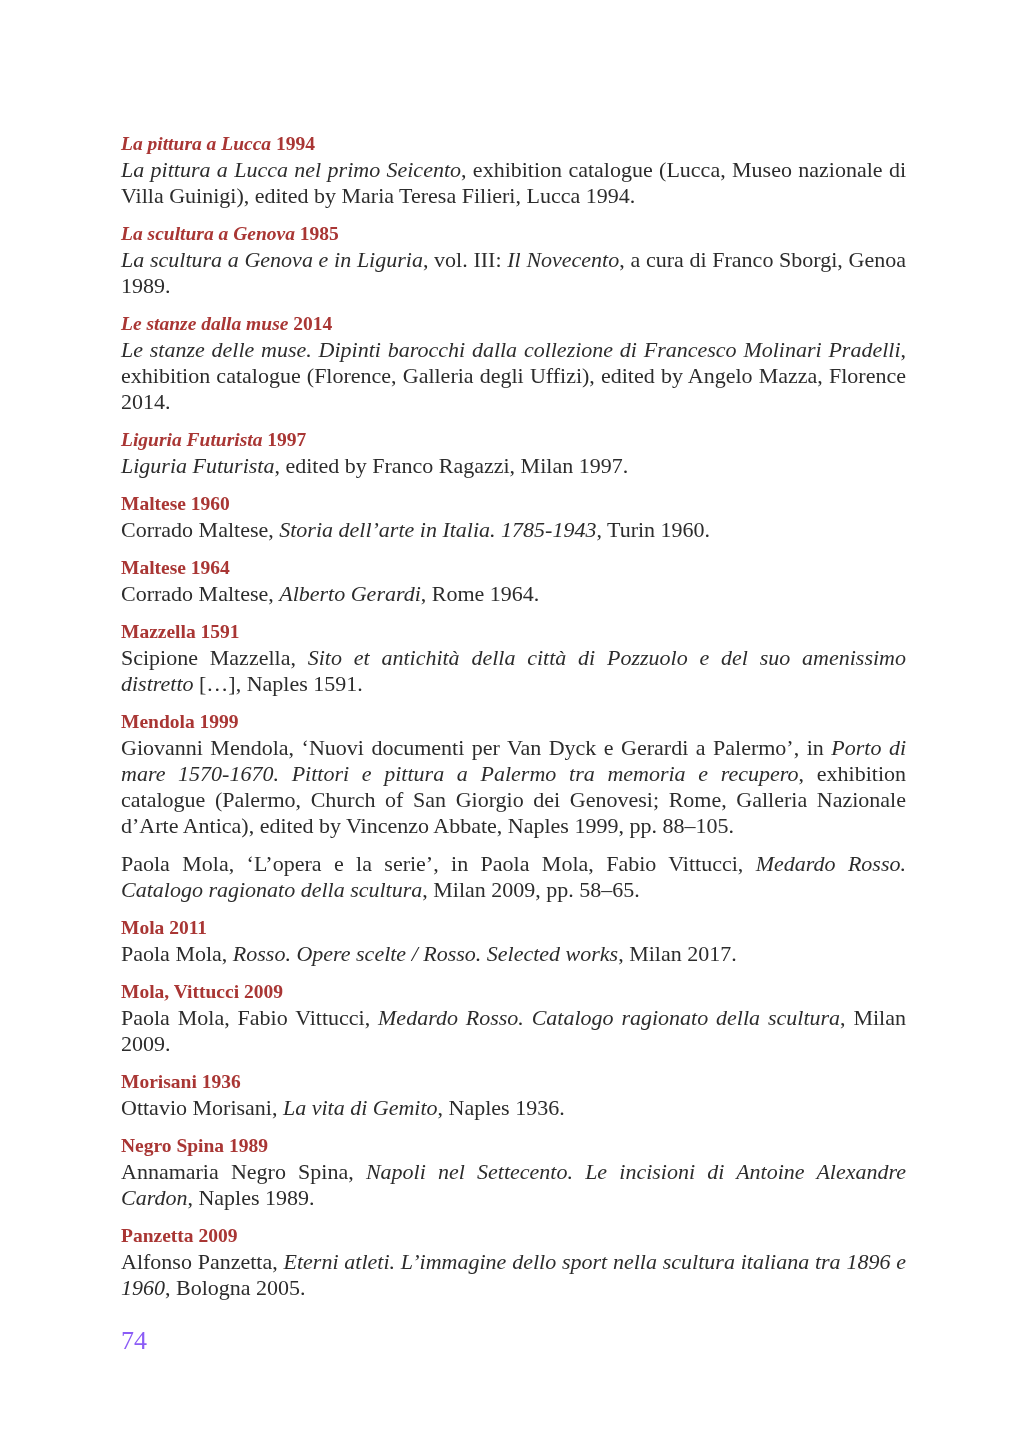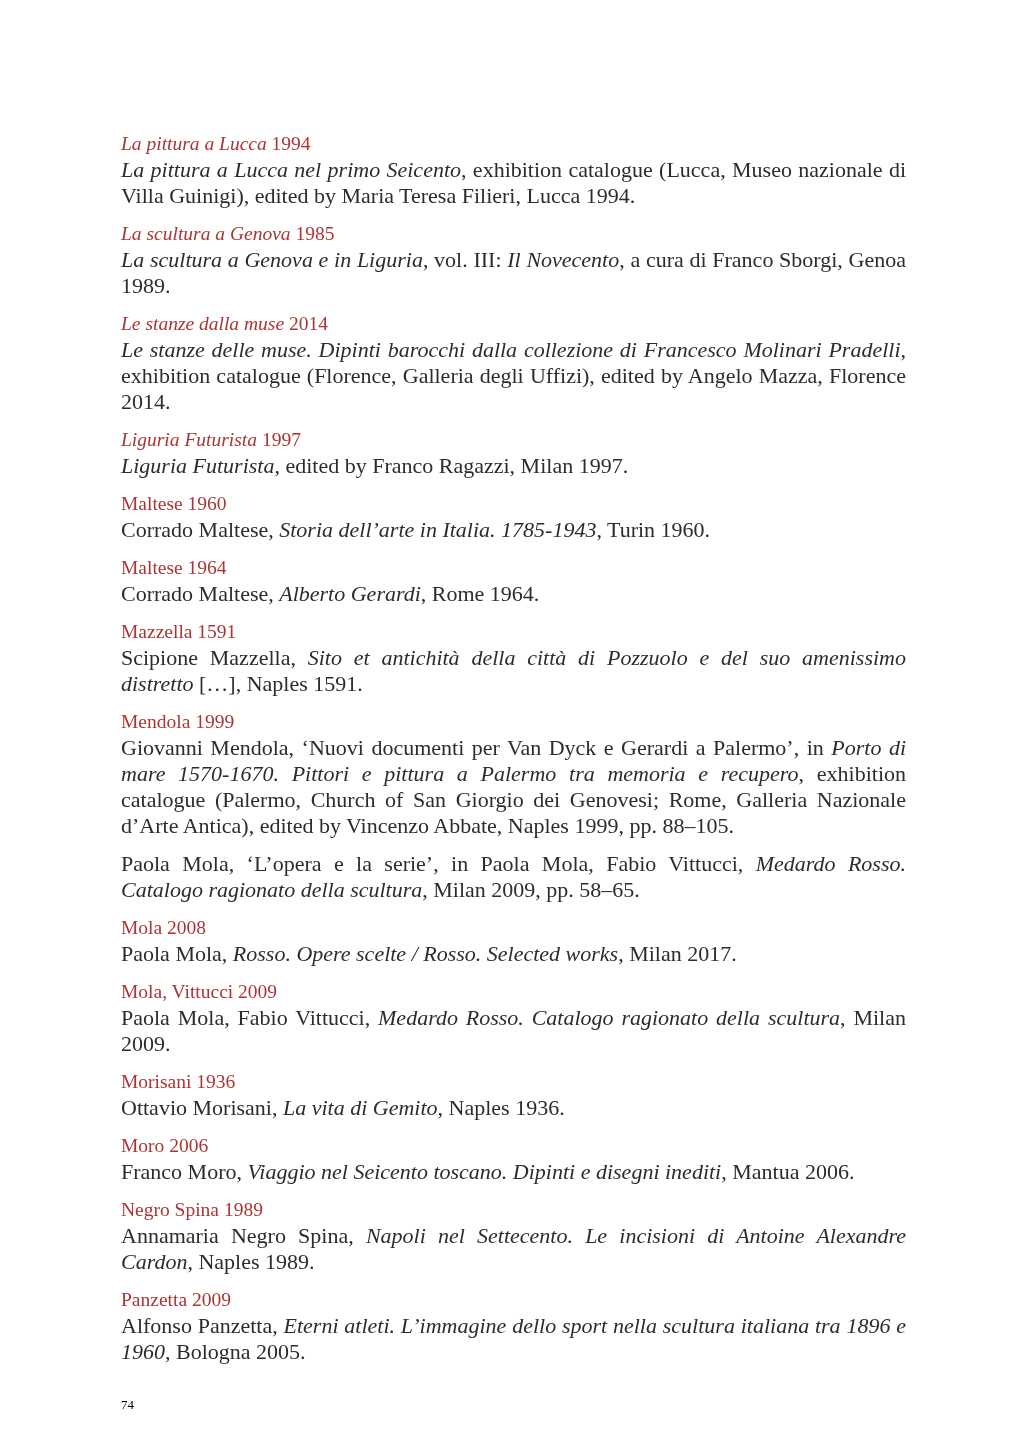--- a/index.html
+++ b/index.html
@@ -26,41 +26,41 @@
     width: 100%;
   }
   .entry {
     margin: 0 0 12px 0;
   }
   .entry-heading {
     margin: 0;
     padding: 0;
     font-size: 19.5px;
     line-height: 26px;
-    font-weight: normal;
+    font-weight: bold;
     color: #a93634;
   }
   .entry-body {
     margin: 0;
     padding: 0;
     font-size: 22px;
     line-height: 26px;
     text-align: justify;
     color: #2c2c2c;
   }
   .it {
     font-style: italic;
   }
   .page-footer {
     margin-top: 27px;
   }
   .page-number {
-    font-size: 13px;
+    font-size: 26px;
     line-height: 26px;
-    color: #000000;
+    color: #8b5cf6;
   }
 </style>
 </head>
 <body>
 
 <div class="page">
   <main class="bibliography">
   <section class="entry">
     <h3 class="entry-heading"><span class="it">La pittura a Lucca</span><span> 1994</span></h3>
     <p class="entry-body"><span class="it">La pittura a Lucca nel primo Seicento</span><span>, exhibition catalogue (Lucca, Museo nazionale di Villa Guinigi), edited by Maria Teresa Filieri, Lucca 1994.</span></p>
@@ -99,38 +99,34 @@
   <section class="entry">
     <h3 class="entry-heading"><span>Mendola 1999</span></h3>
     <p class="entry-body"><span>Giovanni Mendola, ‘Nuovi documenti per Van Dyck e Gerardi a Palermo’, in </span><span class="it">Porto di mare 1570-1670. Pittori e pittura a Palermo tra memoria e recupero</span><span>, exhibition catalogue (Palermo, Church of San Giorgio dei Genovesi; Rome, Galleria Nazionale d’Arte Antica), edited by Vincenzo Abbate, Naples 1999, pp. 88–105.</span></p>
   </section>
 
   <section class="entry">
     <p class="entry-body"><span>Paola Mola, ‘L’opera e la serie’, in Paola Mola, Fabio Vittucci, </span><span class="it">Medardo Rosso. Catalogo ragionato della scultura</span><span>, Milan 2009, pp. 58–65.</span></p>
   </section>
 
   <section class="entry">
-    <h3 class="entry-heading"><span>Mola 2008</span></h3>
+    <h3 class="entry-heading"><span>Mola 2011</span></h3>
     <p class="entry-body"><span>Paola Mola, </span><span class="it">Rosso. Opere scelte / Rosso. Selected works</span><span>, Milan 2017.</span></p>
   </section>
 
   <section class="entry">
     <h3 class="entry-heading"><span>Mola, Vittucci 2009</span></h3>
     <p class="entry-body"><span>Paola Mola, Fabio Vittucci, </span><span class="it">Medardo Rosso. Catalogo ragionato della scultura</span><span>, Milan 2009.</span></p>
   </section>
 
   <section class="entry">
     <h3 class="entry-heading"><span>Morisani 1936</span></h3>
     <p class="entry-body"><span>Ottavio Morisani, </span><span class="it">La vita di Gemito</span><span>, Naples 1936.</span></p>
   </section>
 
-  <section class="entry">
-    <h3 class="entry-heading"><span>Moro 2006</span></h3>
-    <p class="entry-body"><span>Franco Moro, </span><span class="it">Viaggio nel Seicento toscano. Dipinti e disegni inediti</span><span>, Mantua 2006.</span></p>
-  </section>
 
   <section class="entry">
     <h3 class="entry-heading"><span>Negro Spina 1989</span></h3>
     <p class="entry-body"><span>Annamaria Negro Spina, </span><span class="it">Napoli nel Settecento. Le incisioni di Antoine Alexandre Cardon</span><span>, Naples 1989.</span></p>
   </section>
 
   <section class="entry">
     <h3 class="entry-heading"><span>Panzetta 2009</span></h3>
     <p class="entry-body"><span>Alfonso Panzetta, </span><span class="it">Eterni atleti. L’immagine dello sport nella scultura italiana tra 1896 e 1960</span><span>, Bologna 2005.</span></p>
   </section>

